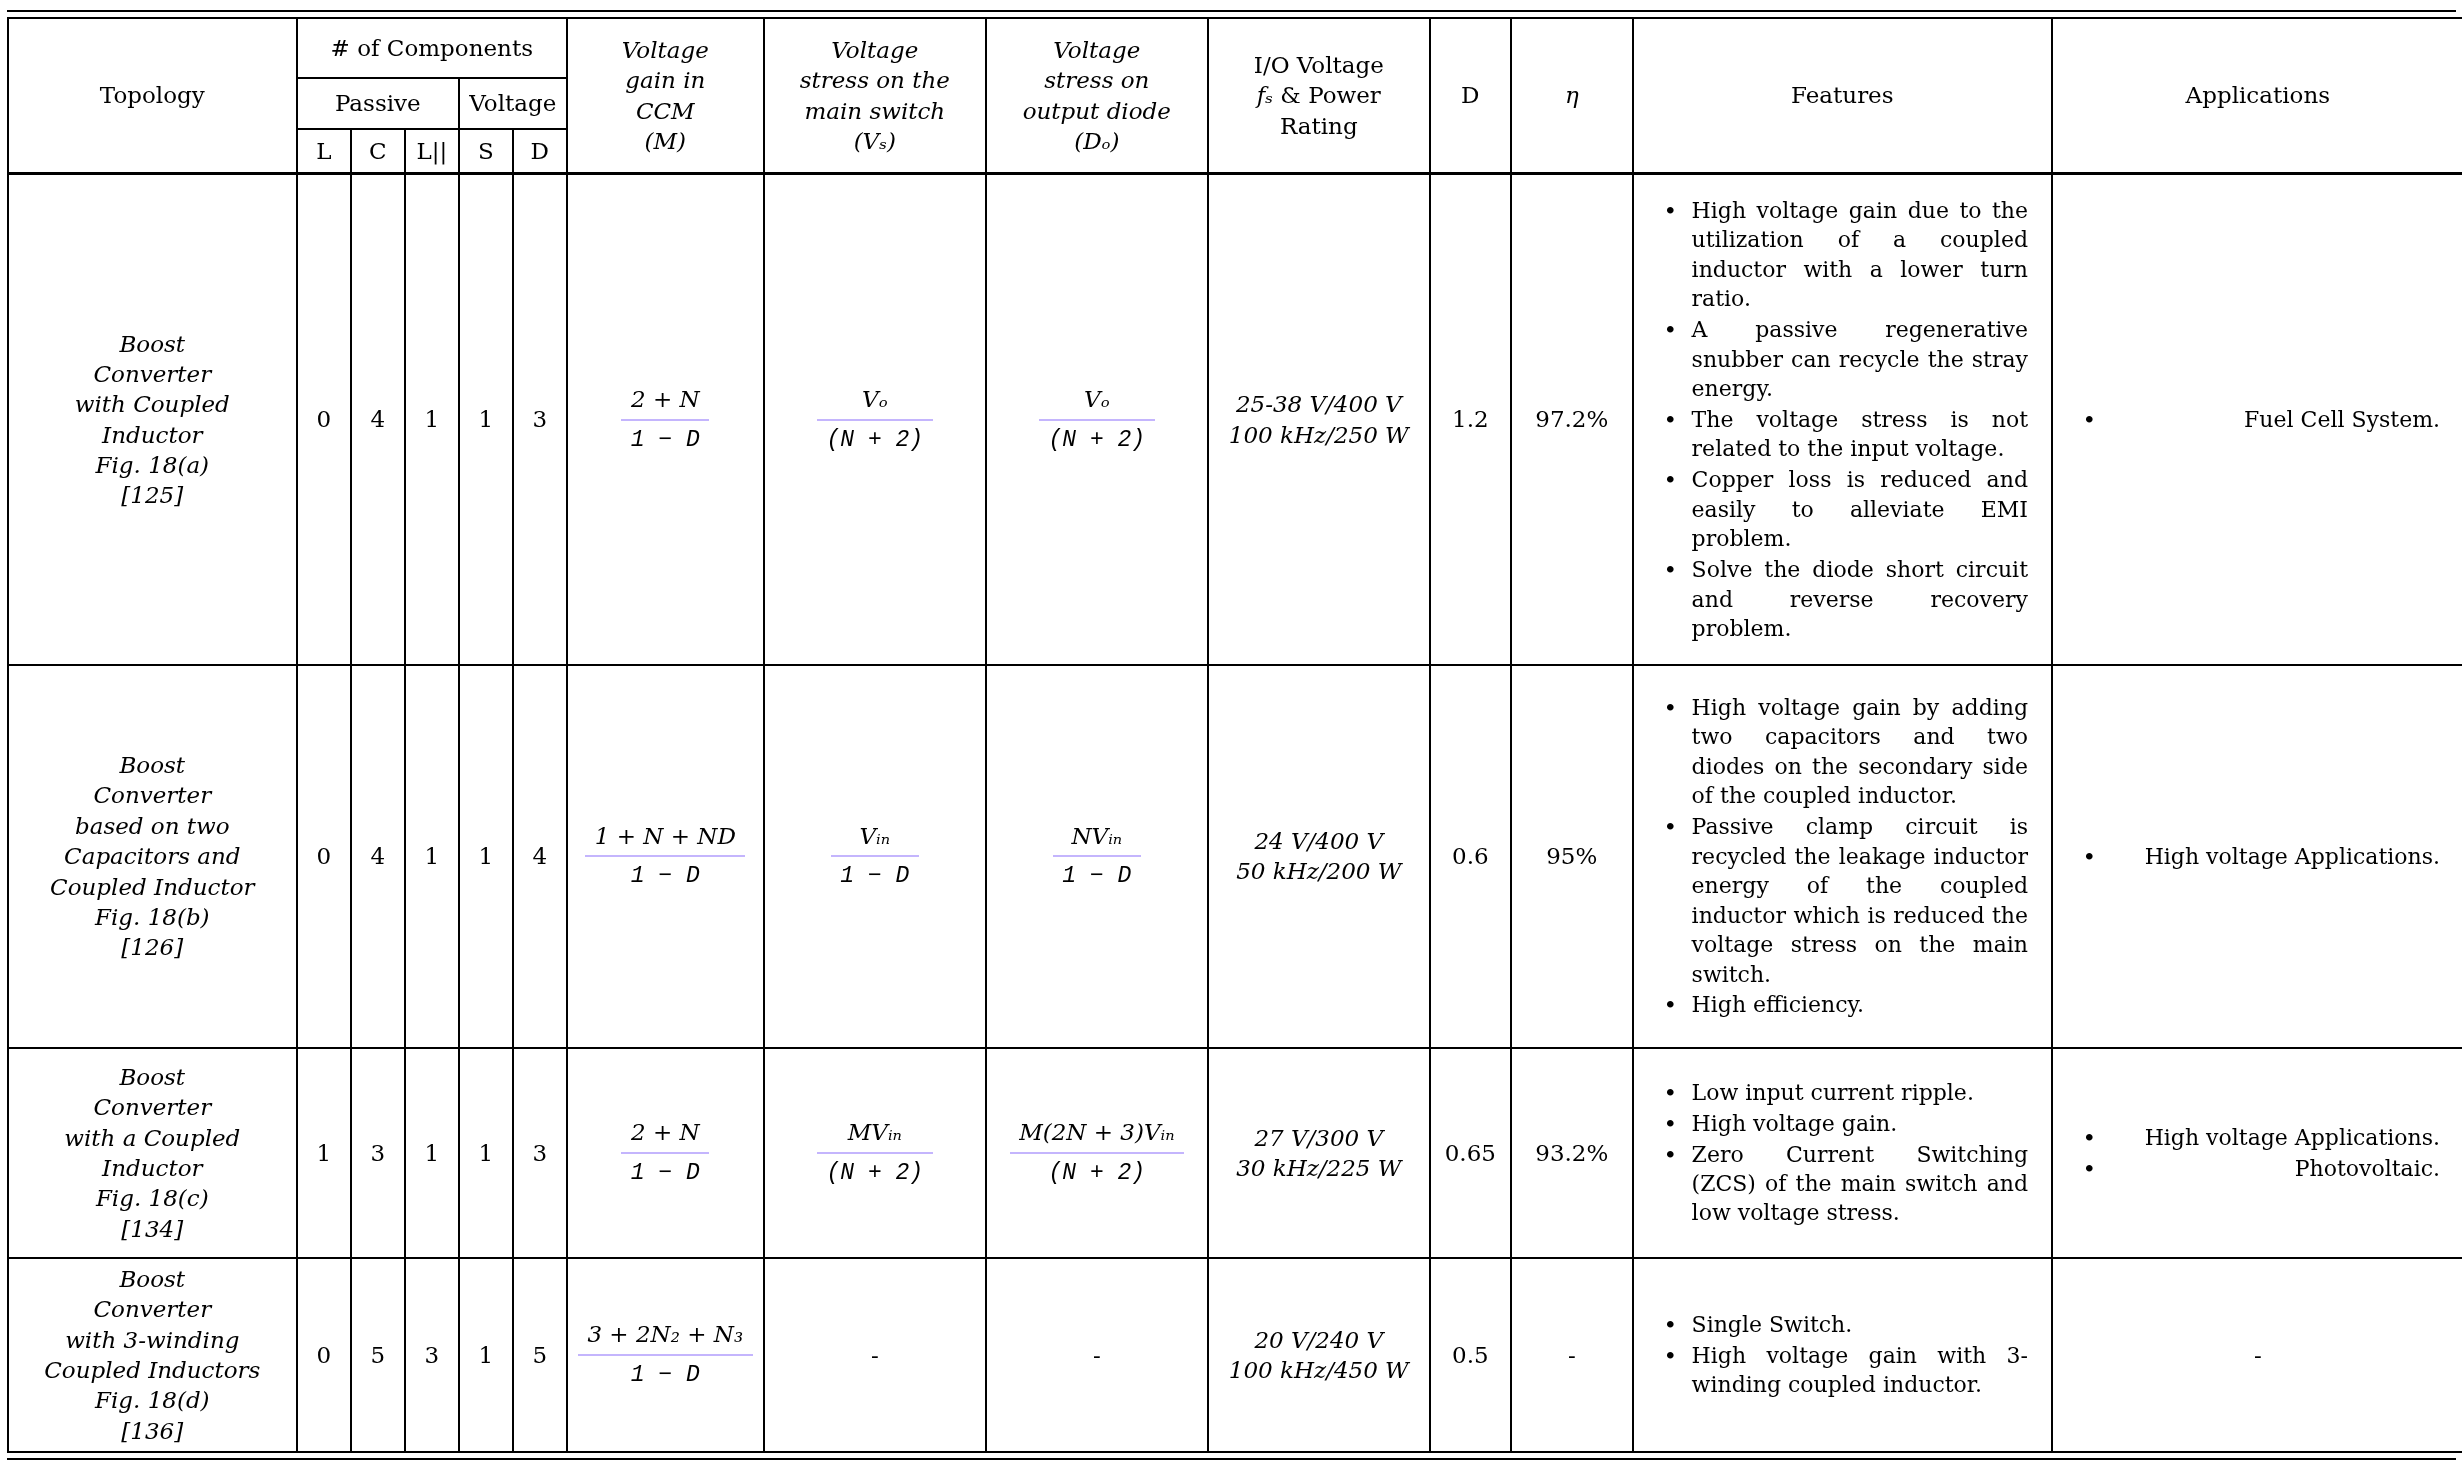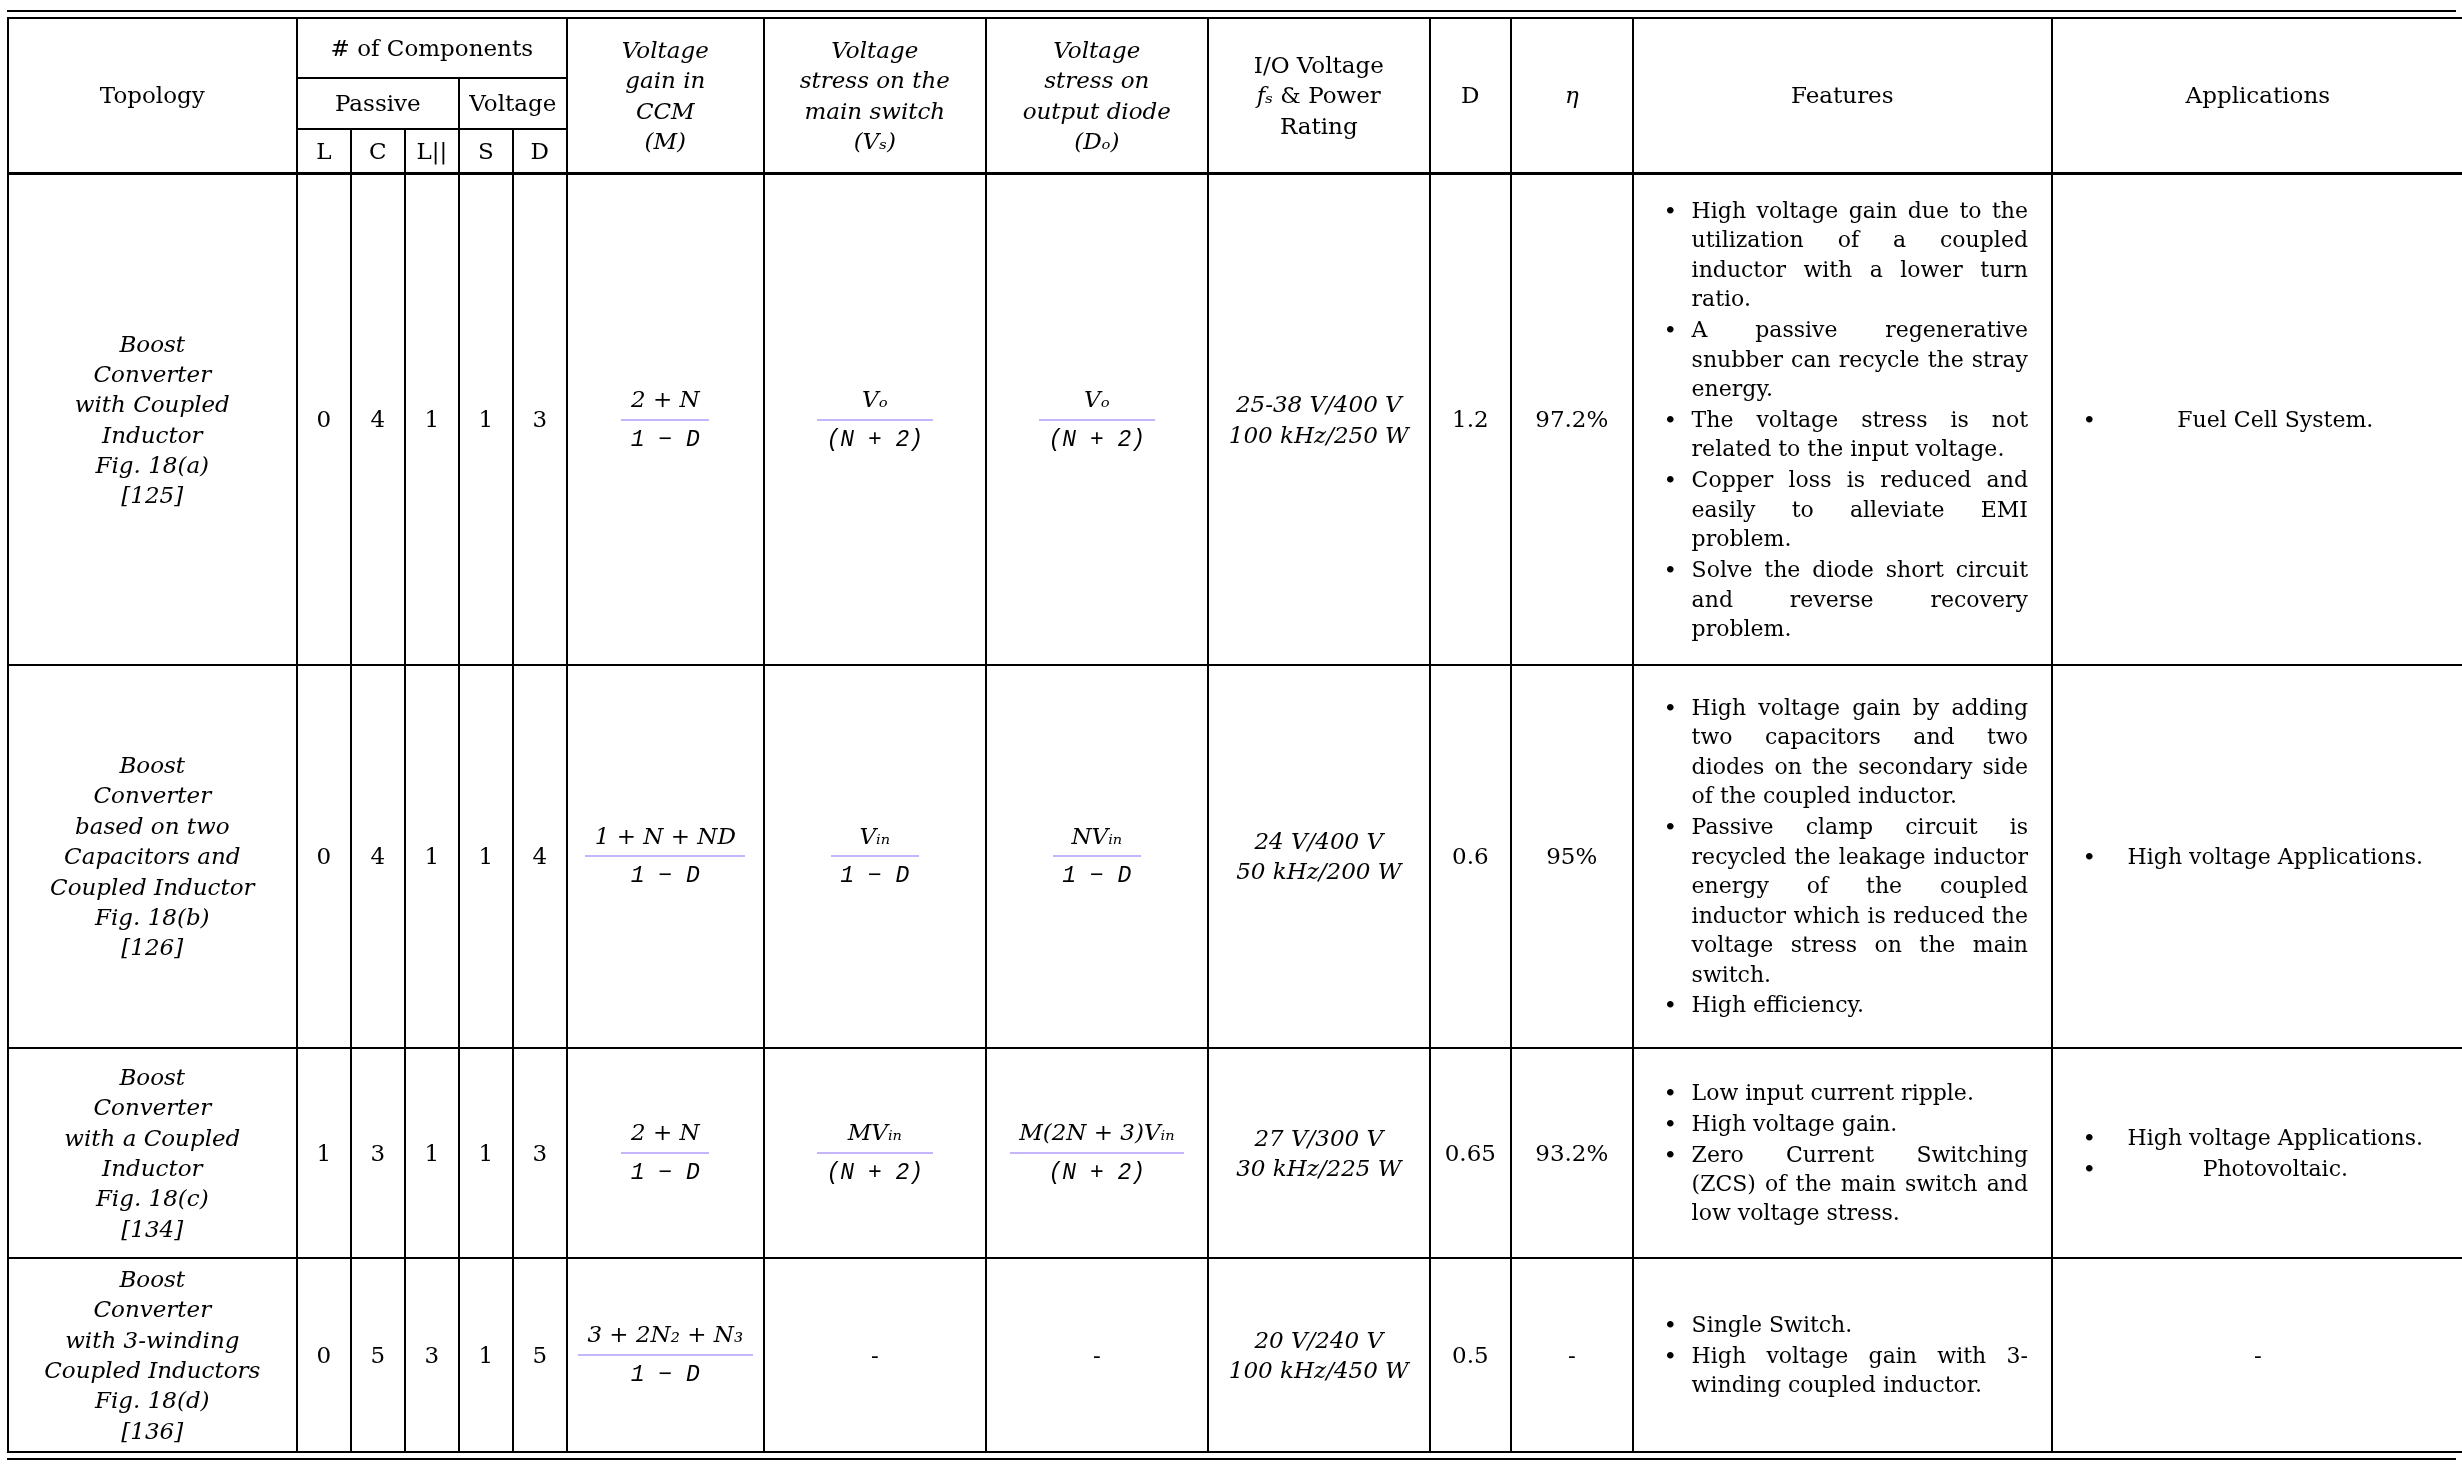--- a/index.html
+++ b/index.html
@@ -40,21 +40,21 @@
     position:relative;
     padding-left:35px;
     margin:1.4px 0;
     text-align:justify;
   }
   ul.blist li::before{
     content:"\2022";
     position:absolute;left:6.8px;top:0;
     font-size:23px;
   }
-  ul.blist.apps li{text-align:center;}
+  ul.blist.apps li{text-align:right;}
   .dash-center{text-align:center;width:100%;}
 </style>
 </head>
 <body>
 
 <div class="sheet">
   <div class="rule-top"></div>
 
   <table class="cmp">
     <colgroup>

